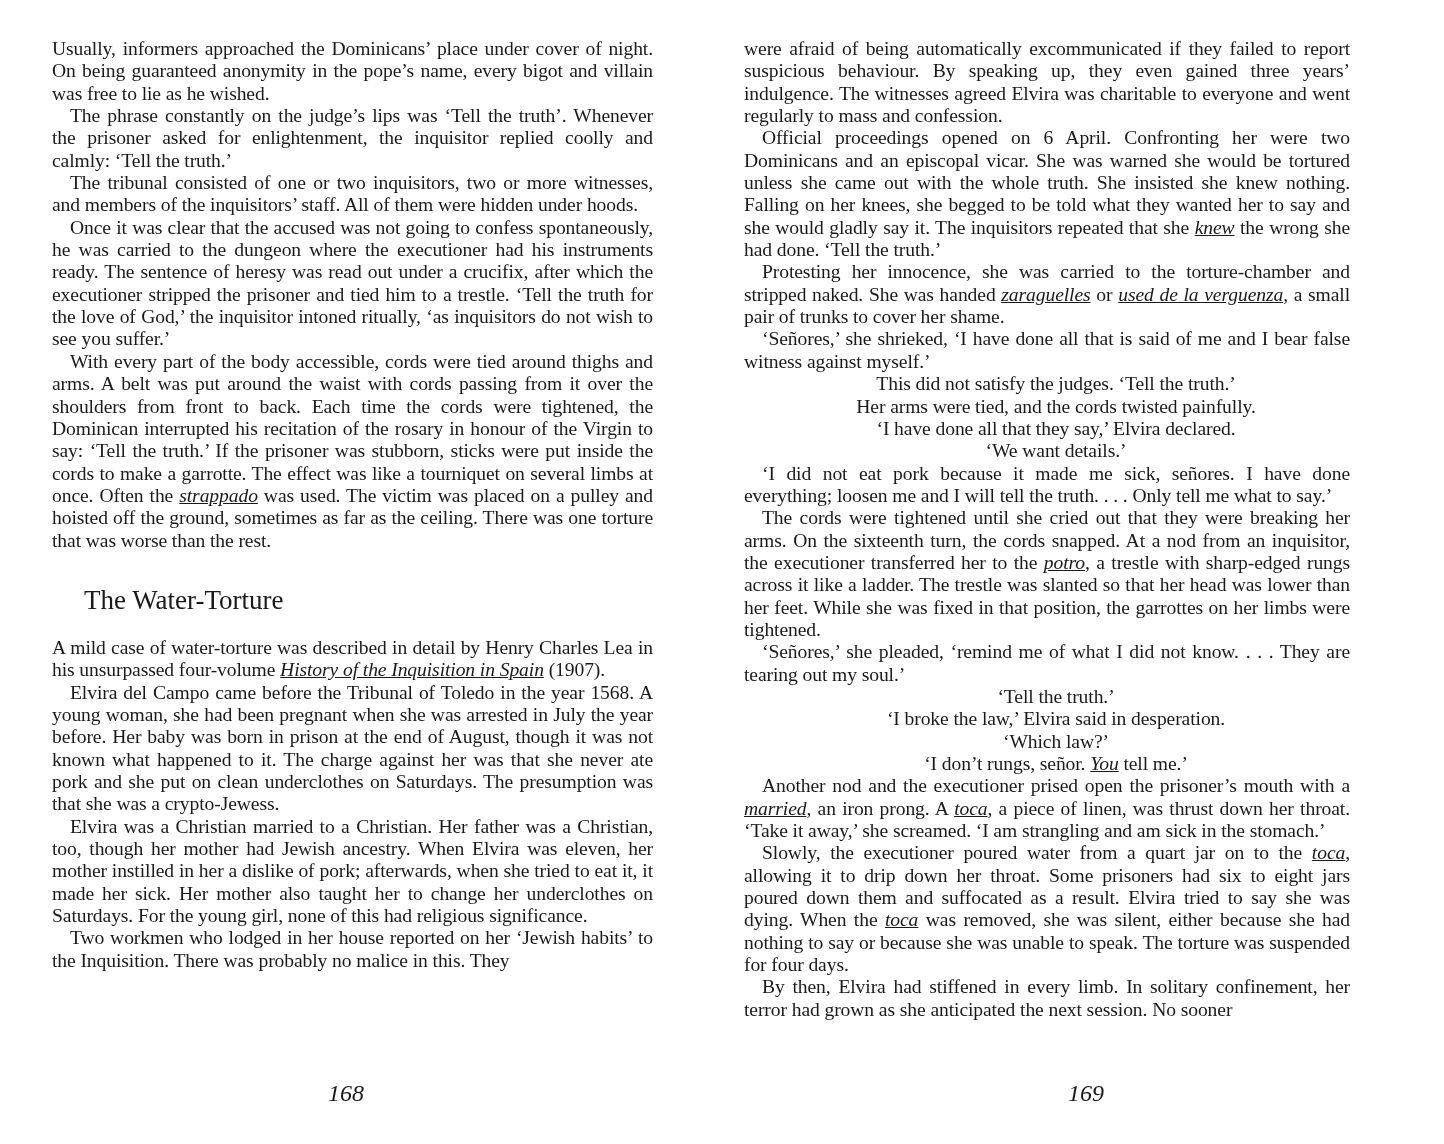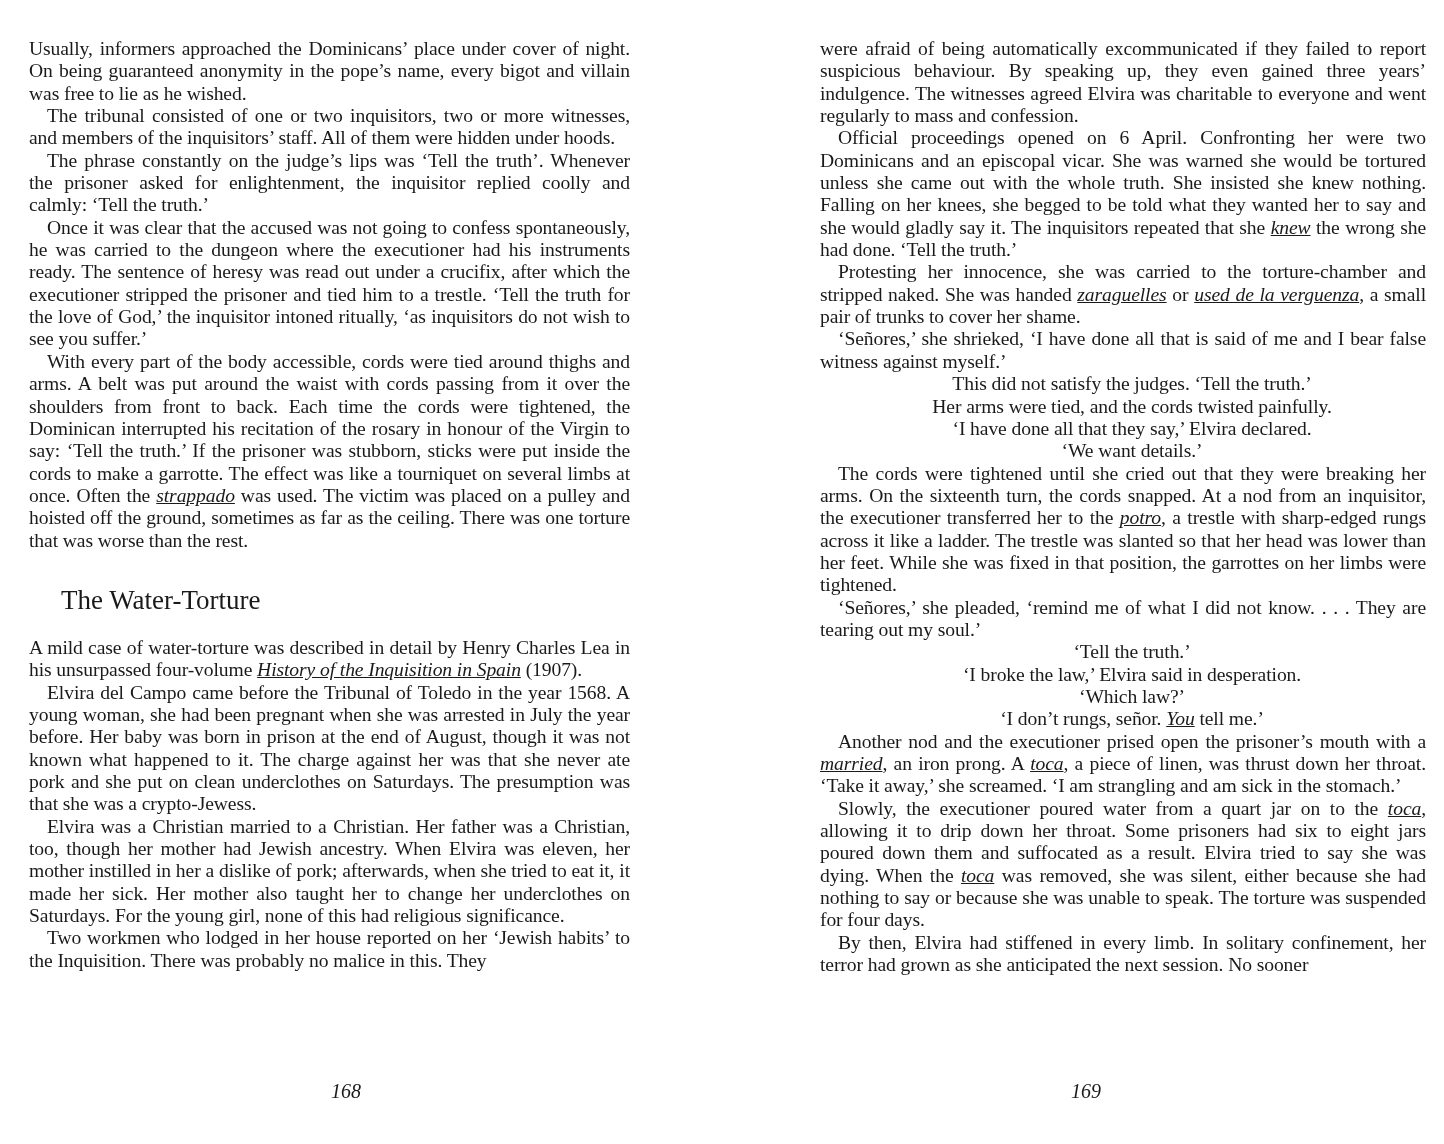--- a/index.html
+++ b/index.html
@@ -7,44 +7,44 @@
     width: 1444px; height: 1144px; position: relative; overflow: hidden;
     font-family: "Liberation Serif", "DejaVu Serif", serif;
     color: #1a1a1a;
   }
   .page {
     position: absolute; top: 38px;
     font-size: 19.6px; line-height: 22.35px;
     text-align: justify;
     letter-spacing: -0.1px;
   }
-  .page.left { left: 29px; width: 601px; }
-  .page.right { left: 820px; width: 606px; }
+  .page.left { left: 52px; width: 601px; }
+  .page.right { left: 744px; width: 606px; }
   .page p { margin: 0; text-indent: 18px; }
   .page p.noindent { text-indent: 0; }
   .page p.dialog { text-align: center; }
   .heading {
     font-size: 27px; line-height: 30px; margin: 33px 0 22px 32px;
     text-align: left; letter-spacing: 0;
   }
   .folio {
-    position: absolute; top: 1080px; font-style: italic; font-size: 20px;
+    position: absolute; top: 1080px; font-style: italic; font-size: 24px;
     text-align: center; width: 80px;
   }
   .folio.left { left: 306px; }
   .folio.right { left: 1046px; }
   i { font-style: italic; text-decoration: underline; }
 </style>
 </head>
 <body>
 
 <div class="page left">
   <p class="noindent">Usually, informers approached the Dominicans’ place under cover of night. On being guaranteed anonymity in the pope’s name, every bigot and villain was free to lie as he wished.</p>
+  <p>The phrase constantly on the judge’s lips was ‘Tell the truth’. Whenever the prisoner asked for enlightenment, the inquisitor replied coolly and calmly: ‘Tell the truth.’</p>
   <p>The tribunal consisted of one or two inquisitors, two or more witnesses, and members of the inquisitors’ staff. All of them were hidden under hoods.</p>
-  <p>The phrase constantly on the judge’s lips was ‘Tell the truth’. Whenever the prisoner asked for enlightenment, the inquisitor replied coolly and calmly: ‘Tell the truth.’</p>
   <p>Once it was clear that the accused was not going to confess spontaneously, he was carried to the dungeon where the executioner had his instruments ready. The sentence of heresy was read out under a crucifix, after which the executioner stripped the prisoner and tied him to a trestle. ‘Tell the truth for the love of God,’ the inquisitor intoned ritually, ‘as inquisitors do not wish to see you suffer.’</p>
   <p><span>With every part of the body accessible, cords were tied around thighs and arms. A belt was put around the waist with cords passing from it over the shoulders from front to back. Each time the cords were tightened, the Dominican interrupted his recitation of the rosary in honour of the Virgin to say: ‘Tell the truth.’ If the prisoner was stubborn, sticks were put inside the cords to make a garrotte. The effect was like a tourniquet on several limbs at once. Often the </span><i>strappado</i><span> was used. The victim was placed on a pulley and hoisted off the ground, sometimes as far as the ceiling. There was one torture that was worse than the rest.</span></p>
 
   <div class="heading">The Water-Torture</div>
 
   <p class="noindent"><span>A mild case of water-torture was described in detail by Henry Charles Lea in his unsurpassed four-volume </span><i>History of the Inquisition in Spain</i><span> (1907).</span></p>
   <p>Elvira del Campo came before the Tribunal of Toledo in the year 1568. A young woman, she had been pregnant when she was arrested in July the year before. Her baby was born in prison at the end of August, though it was not known what happened to it. The charge against her was that she never ate pork and she put on clean underclothes on Saturdays. The presumption was that she was a crypto-Jewess.</p>
   <p>Elvira was a Christian married to a Christian. Her father was a Christian, too, though her mother had Jewish ancestry. When Elvira was eleven, her mother instilled in her a dislike of pork; afterwards, when she tried to eat it, it made her sick. Her mother also taught her to change her underclothes on Saturdays. For the young girl, none of this had religious significance.</p>
   <p>Two workmen who lodged in her house reported on her ‘Jewish habits’ to the Inquisition. There was probably no malice in this. They</p>
 </div>
@@ -53,20 +53,21 @@
 
 <div class="page right">
   <p class="noindent">were afraid of being automatically excommunicated if they failed to report suspicious behaviour. By speaking up, they even gained three years’ indulgence. The witnesses agreed Elvira was charitable to everyone and went regularly to mass and confession.</p>
   <p><span>Official proceedings opened on 6 April. Confronting her were two Dominicans and an episcopal vicar. She was warned she would be tortured unless she came out with the whole truth. She insisted she knew nothing. Falling on her knees, she begged to be told what they wanted her to say and she would gladly say it. The inquisitors repeated that she </span><i>knew</i><span> the wrong she had done. ‘Tell the truth.’</span></p>
   <p><span>Protesting her innocence, she was carried to the torture-chamber and stripped naked. She was handed </span><i>zaraguelles</i><span> or </span><i>used de la verguenza</i><span>, a small pair of trunks to cover her shame.</span></p>
   <p>‘Señores,’ she shrieked, ‘I have done all that is said of me and I bear false witness against myself.’</p>
   <p class="dialog">This did not satisfy the judges. ‘Tell the truth.’</p>
   <p class="dialog">Her arms were tied, and the cords twisted painfully.</p>
   <p class="dialog">‘I have done all that they say,’ Elvira declared.</p>
   <p class="dialog">‘We want details.’</p>
+  <p>‘I did not eat pork because it made me sick, señores. I have done everything; loosen me and I will tell the truth. . . . Only tell me what to say.’</p>
   <p><span>The cords were tightened until she cried out that they were breaking her arms. On the sixteenth turn, the cords snapped. At a nod from an inquisitor, the executioner transferred her to the </span><i>potro</i><span>, a trestle with sharp-edged rungs across it like a ladder. The trestle was slanted so that her head was lower than her feet. While she was fixed in that position, the garrottes on her limbs were tightened.</span></p>
   <p>‘Señores,’ she pleaded, ‘remind me of what I did not know. . . . They are tearing out my soul.’</p>
   <p class="dialog">‘Tell the truth.’</p>
   <p class="dialog">‘I broke the law,’ Elvira said in desperation.</p>
   <p class="dialog">‘Which law?’</p>
   <p class="dialog"><span>‘I don’t rungs, señor. </span><i>You</i><span> tell me.’</span></p>
   <p><span>Another nod and the executioner prised open the prisoner’s mouth with a </span><i>married</i><span>, an iron prong. A </span><i>toca</i><span>, a piece of linen, was thrust down her throat. ‘Take it away,’ she screamed. ‘I am strangling and am sick in the stomach.’</span></p>
   <p><span>Slowly, the executioner poured water from a quart jar on to the </span><i>toca</i><span>, allowing it to drip down her throat. Some prisoners had six to eight jars poured down them and suffocated as a result. Elvira tried to say she was dying. When the </span><i>toca</i><span> was removed, she was silent, either because she had nothing to say or because she was unable to speak. The torture was suspended for four days.</span></p>
   <p>By then, Elvira had stiffened in every limb. In solitary confinement, her terror had grown as she anticipated the next session. No sooner</p>
 </div>

